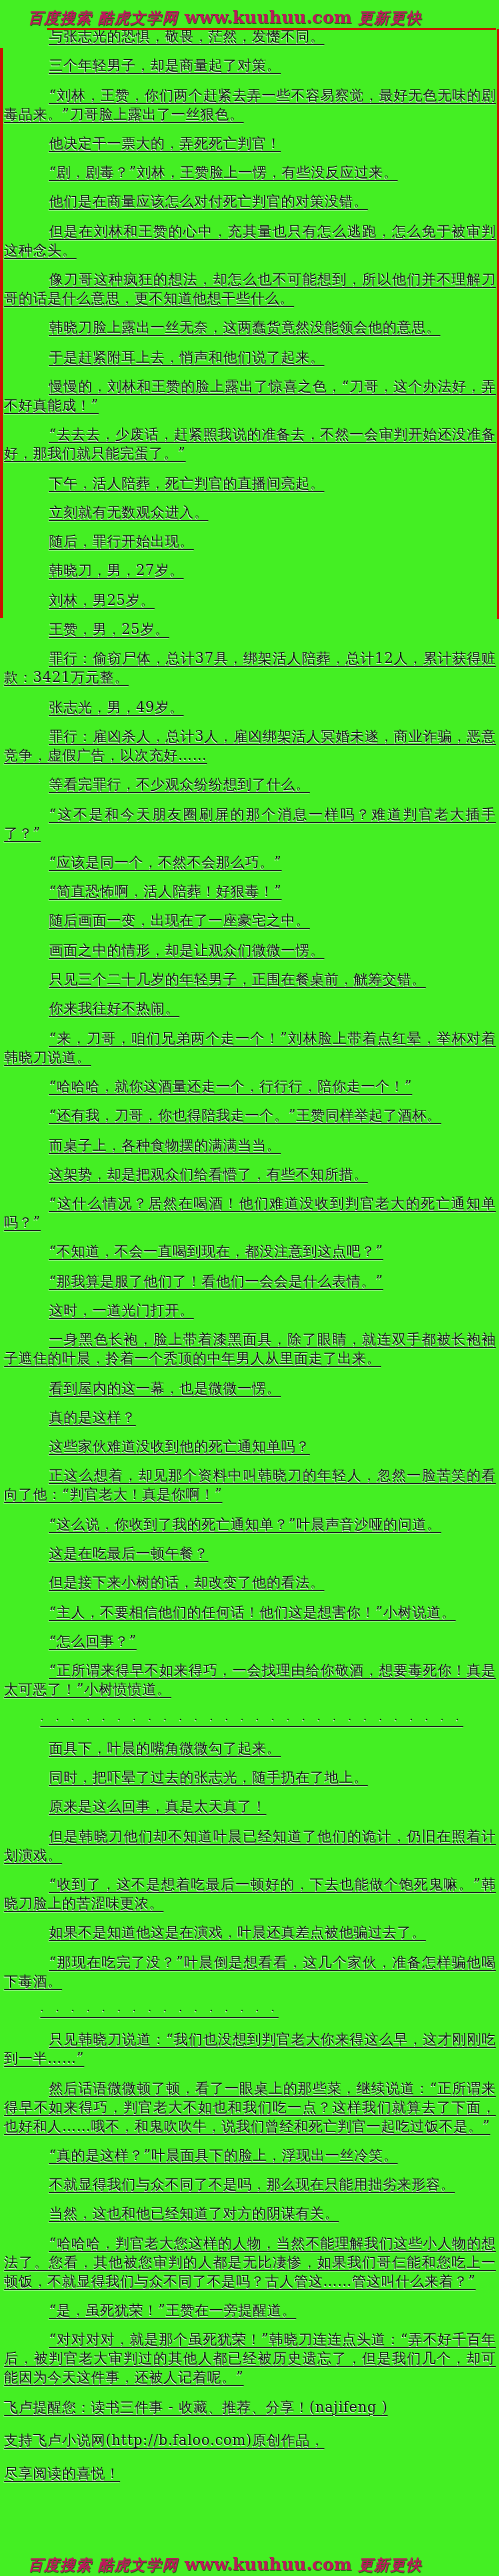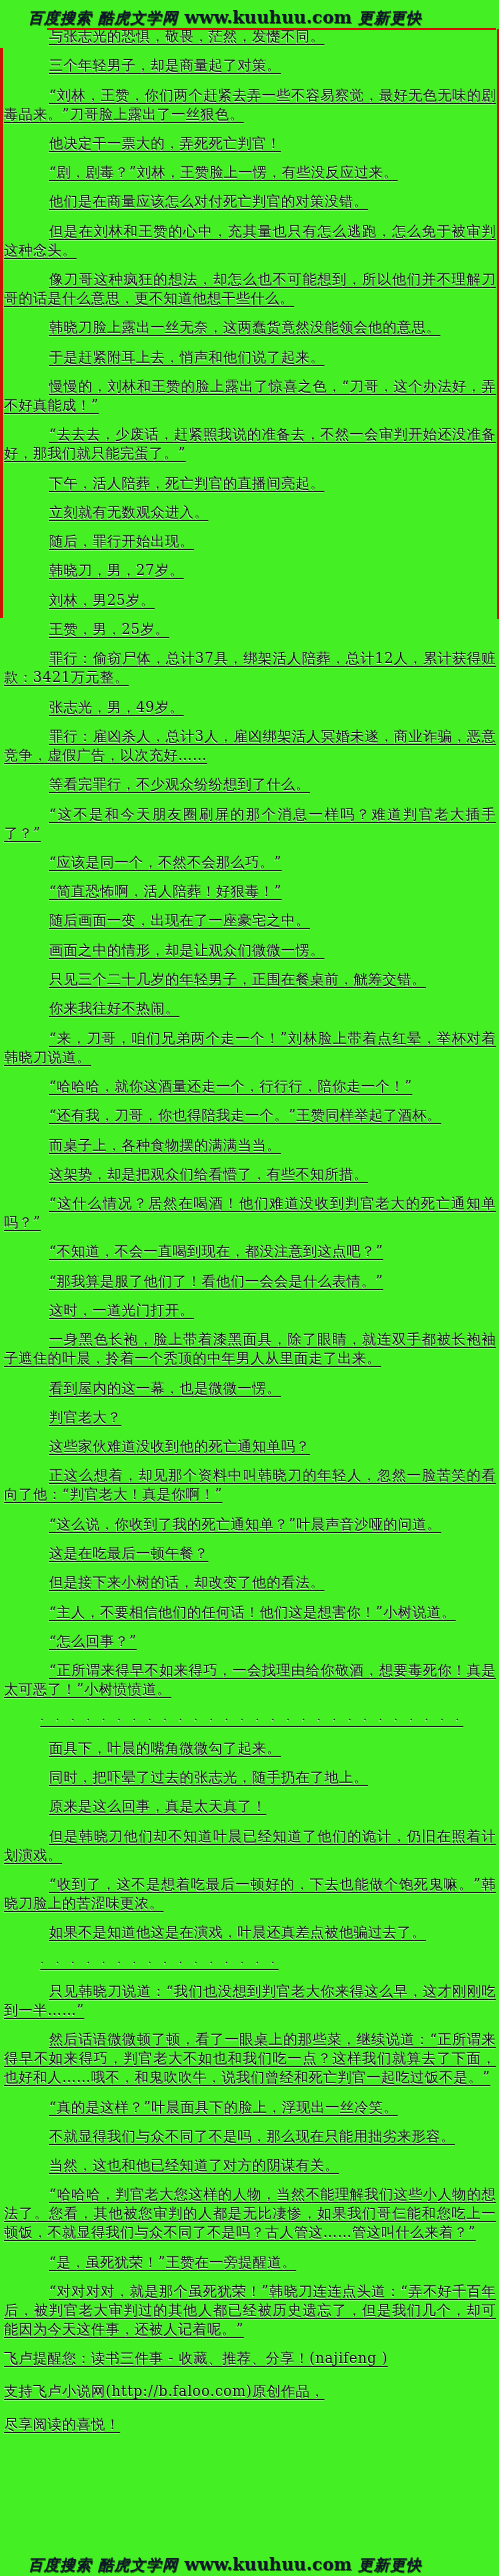--- a/index.html
+++ b/index.html
@@ -5,21 +5,21 @@
   html,body{margin:0;padding:0;}
   body{
     width:500px;height:2586px;
     background:#44ef23;
     position:relative;
     overflow:hidden;
     font-family:"DejaVu Serif","Liberation Serif",serif;
   }
   .banner{
     position:absolute;left:28px;
-    color:#0f172a;
+    color:#be185d;
     font-weight:bold;font-style:italic;
     font-size:15px;letter-spacing:1px;
     white-space:nowrap;
     text-shadow:0.5px 0.5px 0 rgba(0,0,0,0.55);
   }
   .banner .url{font-style:normal;font-size:17px;letter-spacing:0;font-family:"DejaVu Serif","Liberation Serif",serif;}
   #top-banner{top:7.2px;}
   #bottom-banner{top:2554px;}
   #content{
     position:absolute;top:27px;left:0;right:0;
@@ -92,36 +92,37 @@
     <p>“哈哈哈，就你这酒量还走一个，行行行，陪你走一个！”</p>
     <p>“还有我，刀哥，你也得陪我走一个。”王赞同样举起了酒杯。</p>
     <p>而桌子上，各种食物摆的满满当当。</p>
     <p>这架势，却是把观众们给看懵了，有些不知所措。</p>
     <p>“这什么情况？居然在喝酒！他们难道没收到判官老大的死亡通知单吗？”</p>
     <p>“不知道，不会一直喝到现在，都没注意到这点吧？”</p>
     <p>“那我算是服了他们了！看他们一会会是什么表情。”</p>
     <p>这时，一道光门打开。</p>
     <p>一身黑色长袍，脸上带着漆黑面具，除了眼睛，就连双手都被长袍袖子遮住的叶晨，拎着一个秃顶的中年男人从里面走了出来。</p>
     <p>看到屋内的这一幕，也是微微一愣。</p>
-    <p>判官老大？</p>
+    <p>真的是这样？</p>
     <p>这些家伙难道没收到他的死亡通知单吗？</p>
     <p>正这么想着，却见那个资料中叫韩晓刀的年轻人，忽然一脸苦笑的看向了他：“判官老大！真是你啊！”</p>
     <p>“这么说，你收到了我的死亡通知单？”叶晨声音沙哑的问道。</p>
     <p>这是在吃最后一顿午餐？</p>
     <p>但是接下来小树的话，却改变了他的看法。</p>
     <p>“主人，不要相信他们的任何话！他们这是想害你！”小树说道。</p>
     <p>“怎么回事？”</p>
     <p>“正所谓来得早不如来得巧，一会找理由给你敬酒，想要毒死你！真是太可恶了！”小树愤愤道。</p>
     <p class="sep">· · · · · · · · · · · · · · · · · · · · · · · · · · · ·</p>
     <p>面具下，叶晨的嘴角微微勾了起来。</p>
     <p>同时，把吓晕了过去的张志光，随手扔在了地上。</p>
     <p>原来是这么回事，真是太天真了！</p>
     <p>但是韩晓刀他们却不知道叶晨已经知道了他们的诡计，仍旧在照着计划演戏。</p>
     <p>“收到了，这不是想着吃最后一顿好的，下去也能做个饱死鬼嘛。”韩晓刀脸上的苦涩味更浓。</p>
     <p>如果不是知道他这是在演戏，叶晨还真差点被他骗过去了。</p>
+    <p>“那现在吃完了没？”叶晨倒是想看看，这几个家伙，准备怎样骗他喝下毒酒。</p>
     <p class="sep">· · · · · · · · · · · · · · · ·</p>
     <p>只见韩晓刀说道：“我们也没想到判官老大你来得这么早，这才刚刚吃到一半……”</p>
     <p>然后话语微微顿了顿，看了一眼桌上的那些菜，继续说道：“正所谓来得早不如来得巧，判官老大不如也和我们吃一点？这样我们就算去了下面，也好和人……哦不，和鬼吹吹牛，说我们曾经和死亡判官一起吃过饭不是。”</p>
     <p>“真的是这样？”叶晨面具下的脸上，浮现出一丝冷笑。</p>
     <p>不就显得我们与众不同了不是吗，那么现在只能用拙劣来形容。</p>
     <p>当然，这也和他已经知道了对方的阴谋有关。</p>
     <p>“哈哈哈，判官老大您这样的人物，当然不能理解我们这些小人物的想法了。您看，其他被您审判的人都是无比凄惨，如果我们哥仨能和您吃上一顿饭，不就显得我们与众不同了不是吗？古人管这……管这叫什么来着？”</p>
     <p>“是，虽死犹荣！”王赞在一旁提醒道。</p>
     <p>“对对对对，就是那个虽死犹荣！”韩晓刀连连点头道：“弄不好千百年后，被判官老大审判过的其他人都已经被历史遗忘了，但是我们几个，却可能因为今天这件事，还被人记着呢。”</p>
     <p class="noindent">飞卢提醒您：读书三件事 - 收藏、推荐、分享！(najifeng )</p>

